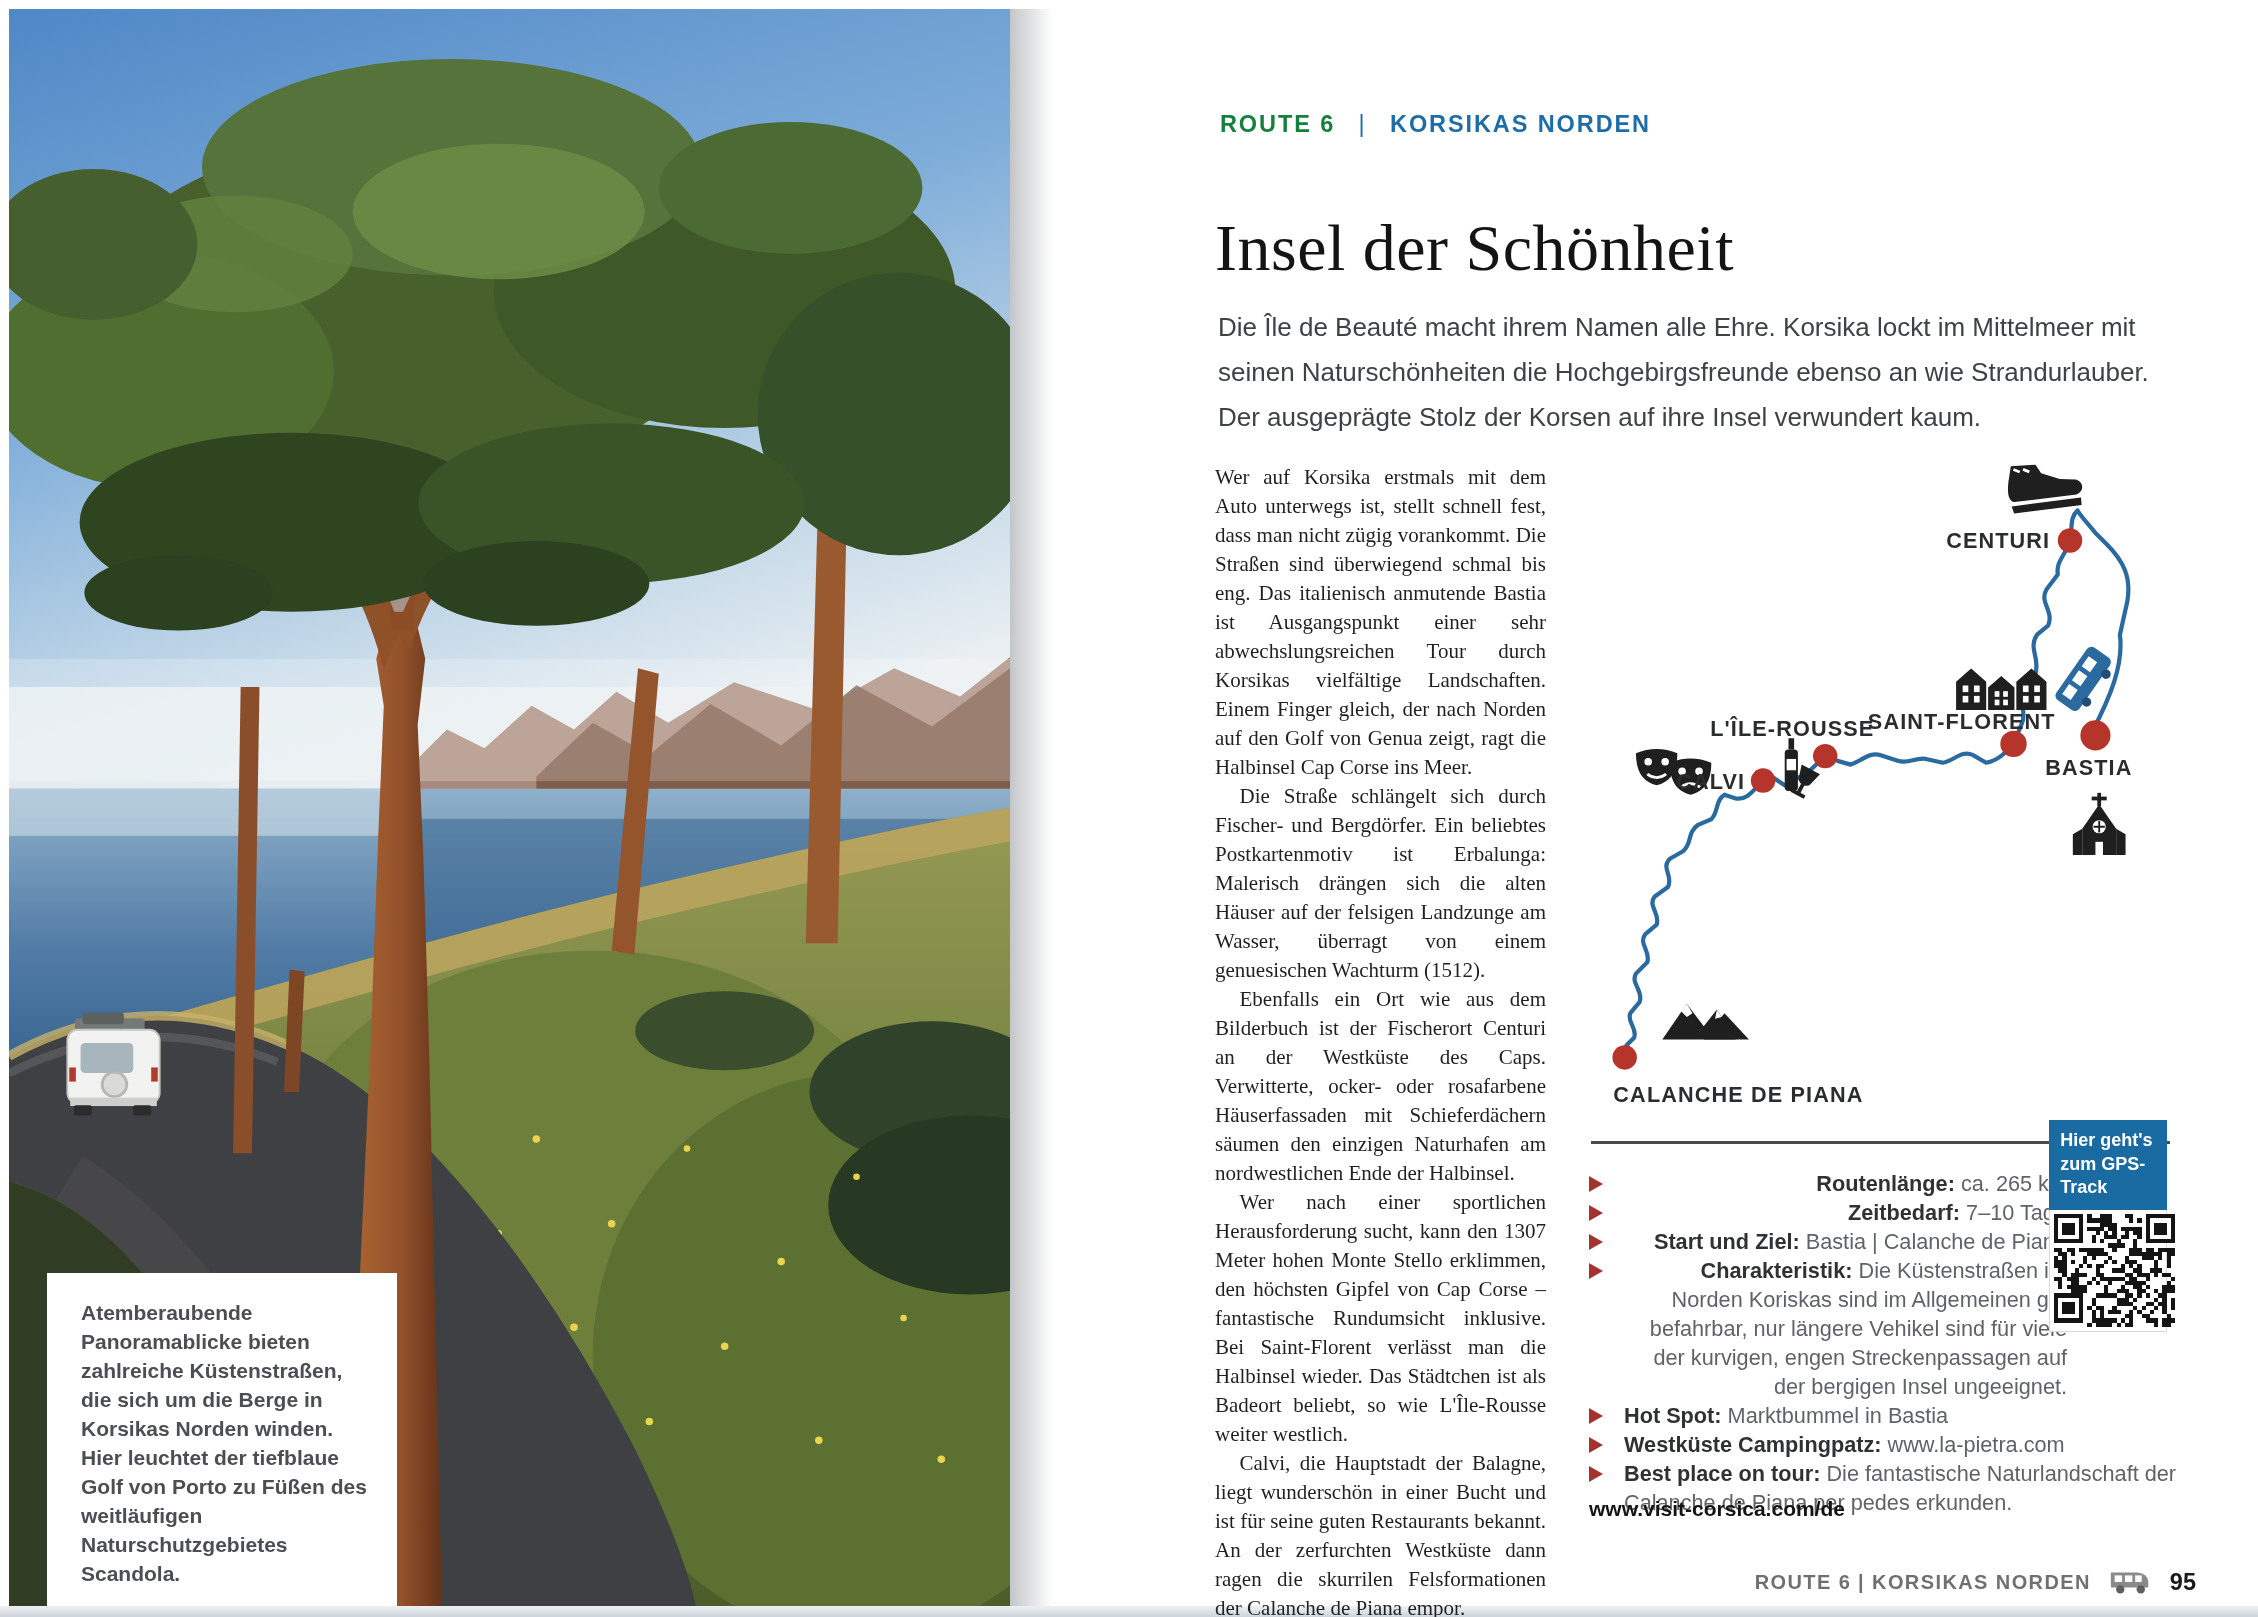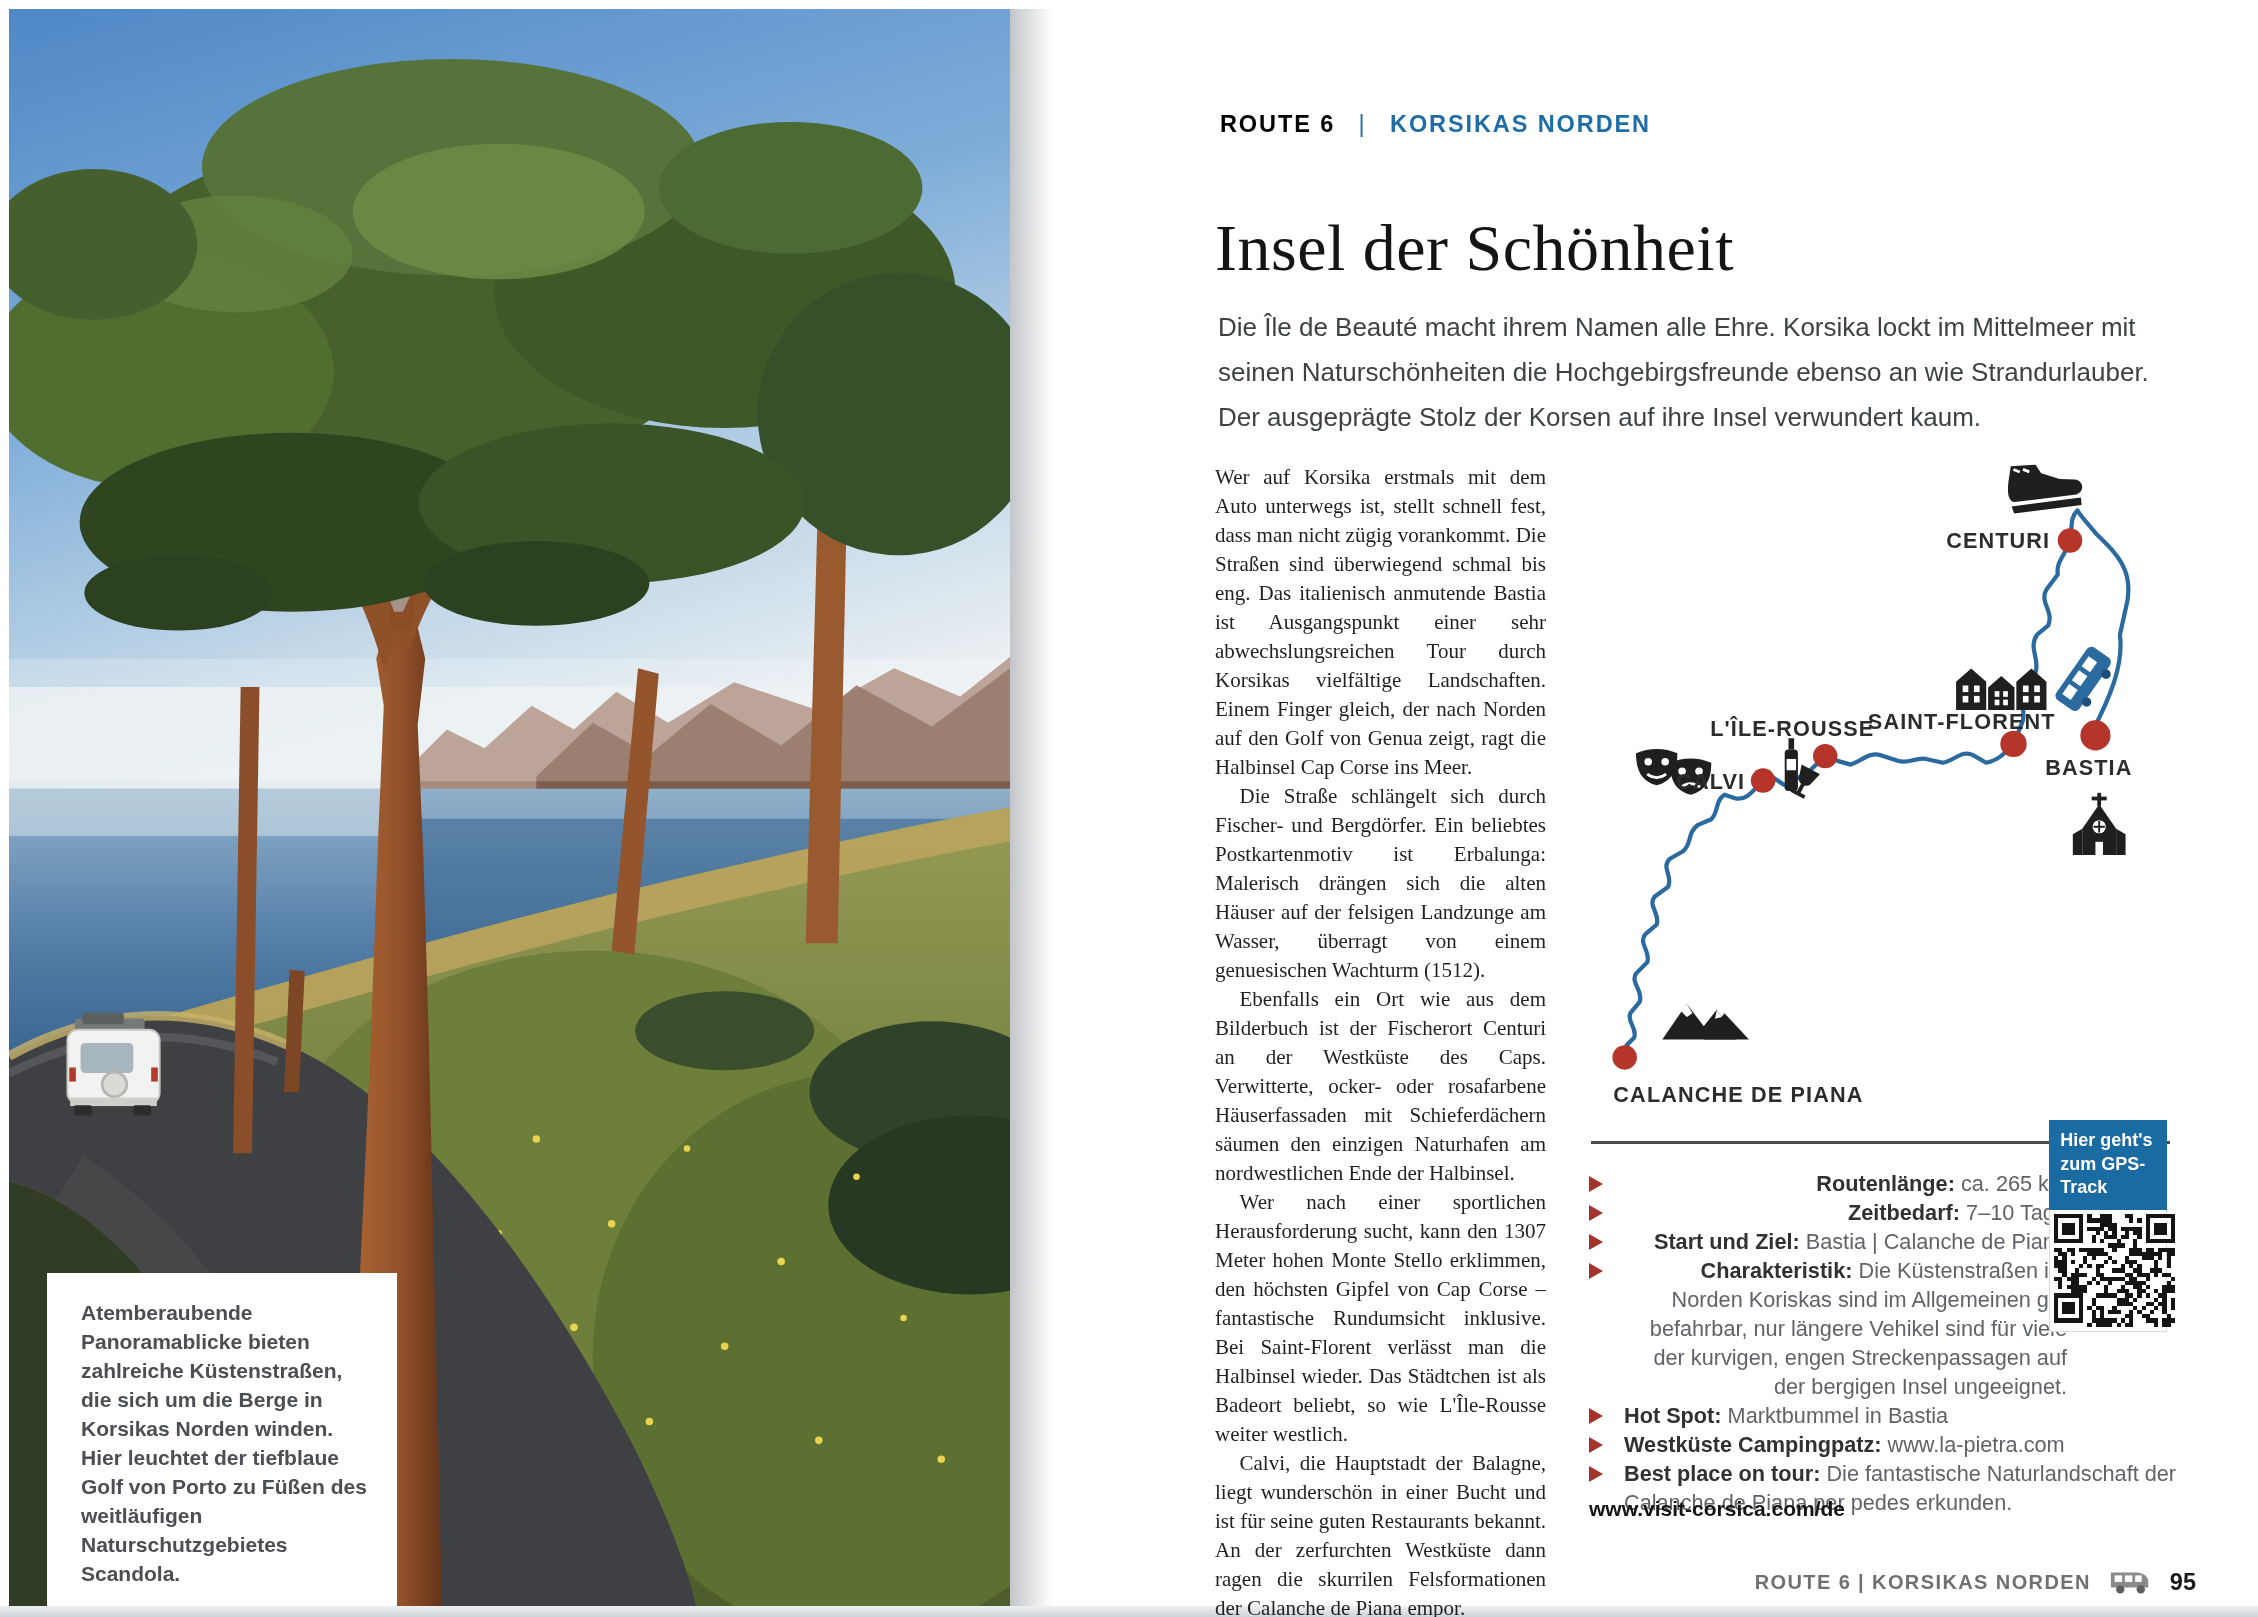--- a/index.html
+++ b/index.html
@@ -11,21 +11,21 @@
   .gutter-shadow{position:absolute;left:1010px;top:9.4px;width:43px;height:1599px;
     background:linear-gradient(to right,rgba(40,50,60,.28),rgba(40,50,60,.0));}
   .bottom-edge{position:absolute;left:0;top:1606px;width:2259px;height:11.3px;
     background:linear-gradient(#eef1f3,#cdd4d9);}
   
   .caption-box{position:absolute;left:47px;top:1273px;width:350px;box-sizing:border-box;
     background:#ffffff;padding:24.5px 24.5px 26px 34px;}
   .caption-box p{margin:0;font-size:21px;line-height:29px;font-weight:600;color:#4b4e52;}
   
   .kicker{position:absolute;left:1220px;top:111px;font-size:23.5px;font-weight:700;letter-spacing:1.9px;}
-  .kicker .route{color:#000000;}
+  .kicker .route{color:#15803d;}
   .kicker .sep{color:#1e6da6;font-weight:400;margin:0 15px;}
   .kicker .section{color:#1e6da6;}
   .headline{position:absolute;left:1215px;top:166px;font-family:"Liberation Serif",serif;
     font-weight:400;font-size:66px;color:#141414;letter-spacing:0.5px;}
   .intro{position:absolute;left:1218px;top:281px;width:932px;font-size:26px;line-height:45px;
     font-weight:500;color:#3d4245;margin-top:24px;}
   .bodycol{position:absolute;left:1215px;top:463px;width:331px;font-family:"Liberation Serif",serif;
     font-size:21px;line-height:29px;color:#1f2022;text-align:justify;}
   .bodycol p{margin:0;}
   .bodycol p + p{text-indent:24.5px;}

